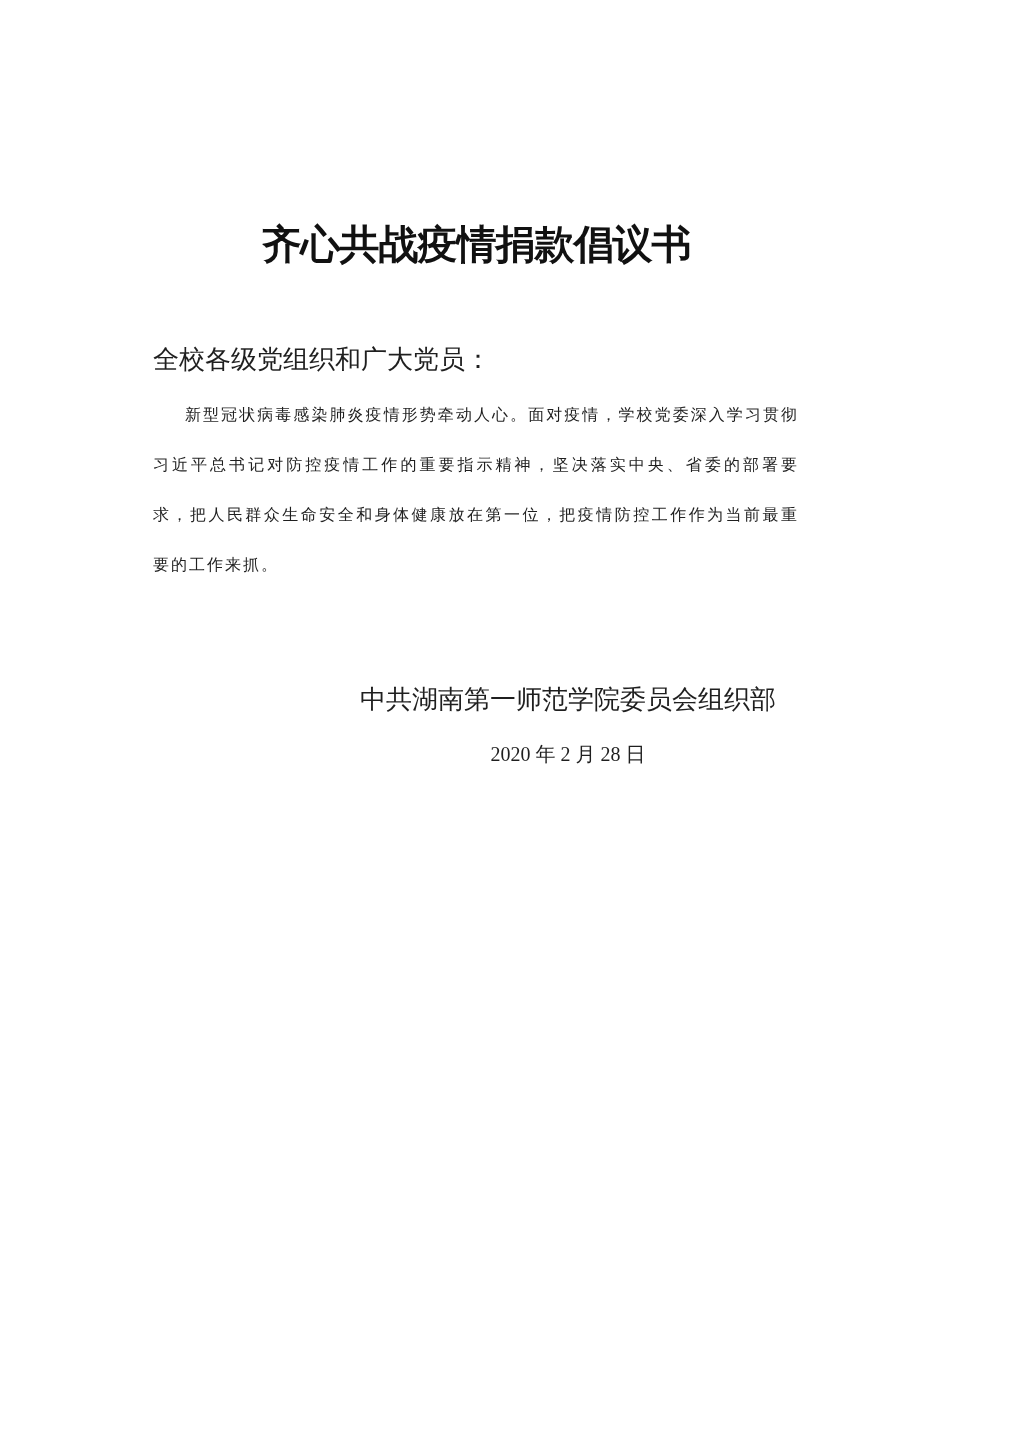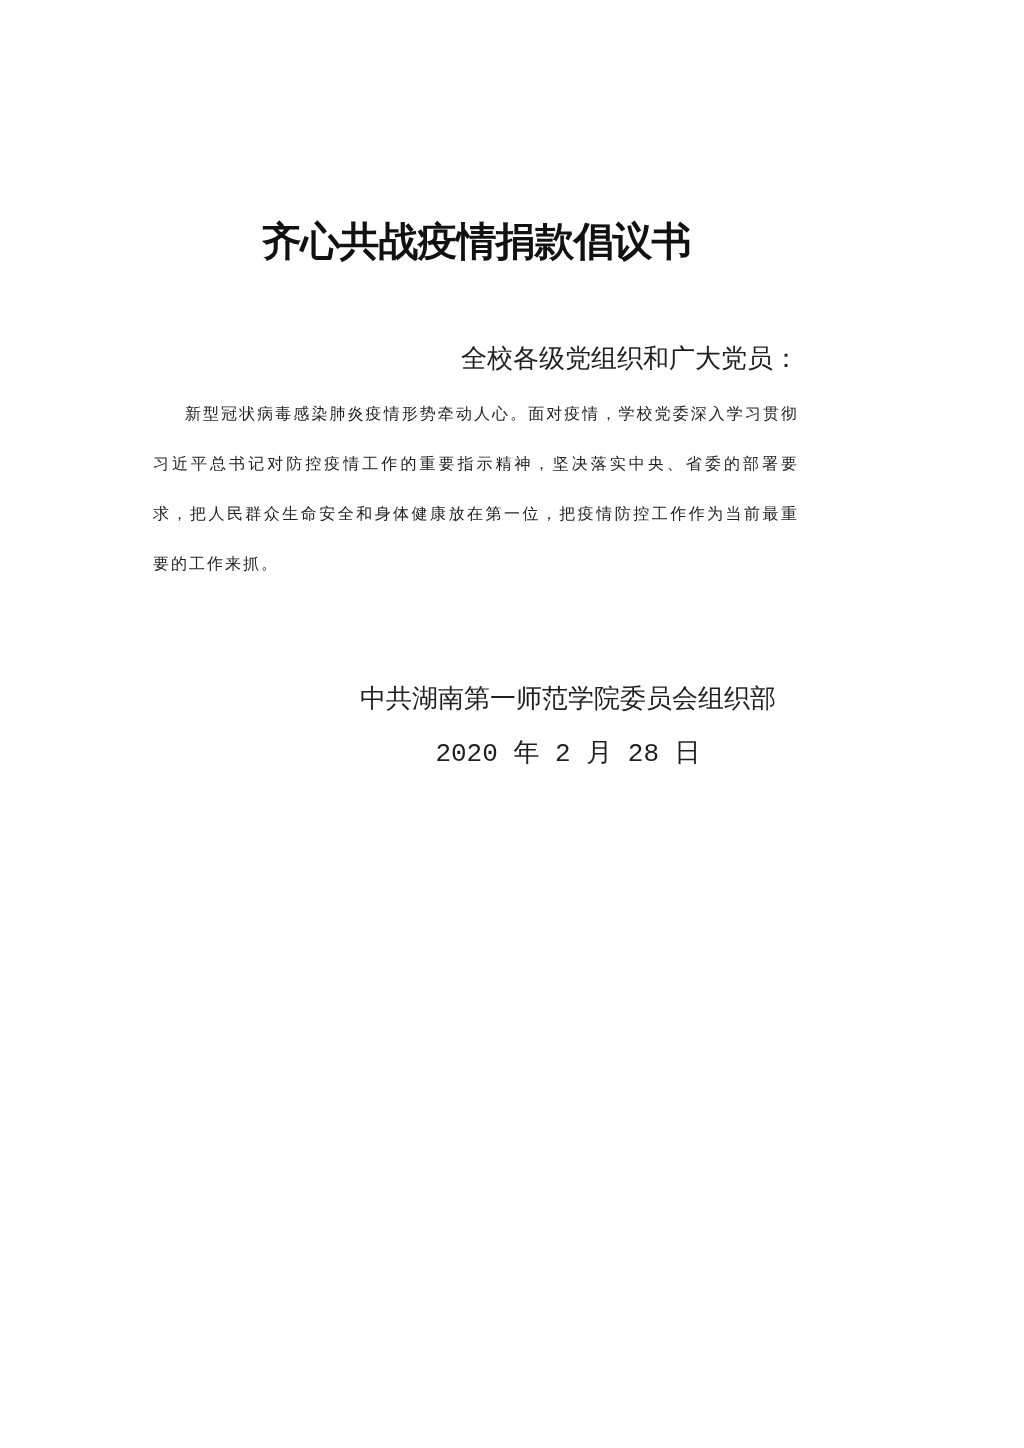--- a/index.html
+++ b/index.html
@@ -6,63 +6,62 @@
     margin: 0;
     padding: 0;
     background: #ffffff;
   }
   .page {
     position: relative;
     width: 952px;
     height: 1448px;
     background: #ffffff;
     overflow: hidden;
-    font-family: Liberation Mono, monospace;
+    font-family: Liberation Serif, serif;
     color: #1f1f1f;
   }
   .doc {
     padding: 0 153px;
   }
   .doc-title {
     margin: 0;
     padding-top: 217px;
     font-size: 40px;
     line-height: 56px;
     font-weight: bold;
     letter-spacing: -1px;
     text-align: center;
     color: #111111;
   }
   .salutation {
     margin: 62px 0 0 0;
     font-size: 26px;
     line-height: 50px;
     letter-spacing: 0;
-    text-align: right;
   }
   .body-paragraph {
     margin: 5px 0;
     font-size: 16px;
     line-height: 50px;
     letter-spacing: 2px;
     text-align: justify;
     text-indent: 2em;
   }
   .signature-block {
     margin-top: 85px;
     text-align: center;
   }
   .signature-line {
     font-size: 26px;
     line-height: 50px;
     transform: translateX(92px);
     text-align: center;
   }
   .date-line {
-    font-size: 26px;
+    font-size: 20px;
     line-height: 50px;
     margin-top: 4px;
     transform: translateX(92px);
   }
 </style>
 </head>
 <body>
 
 <div class="page">
   <div class="doc">

